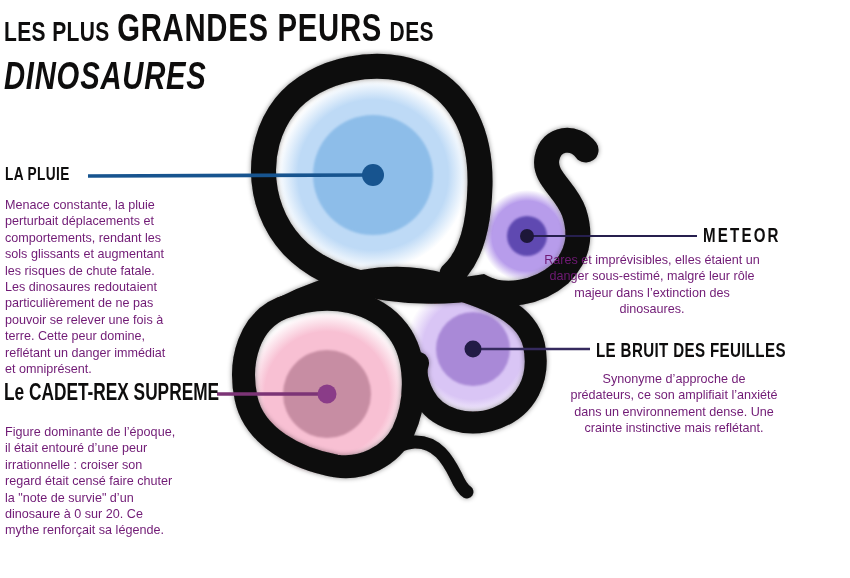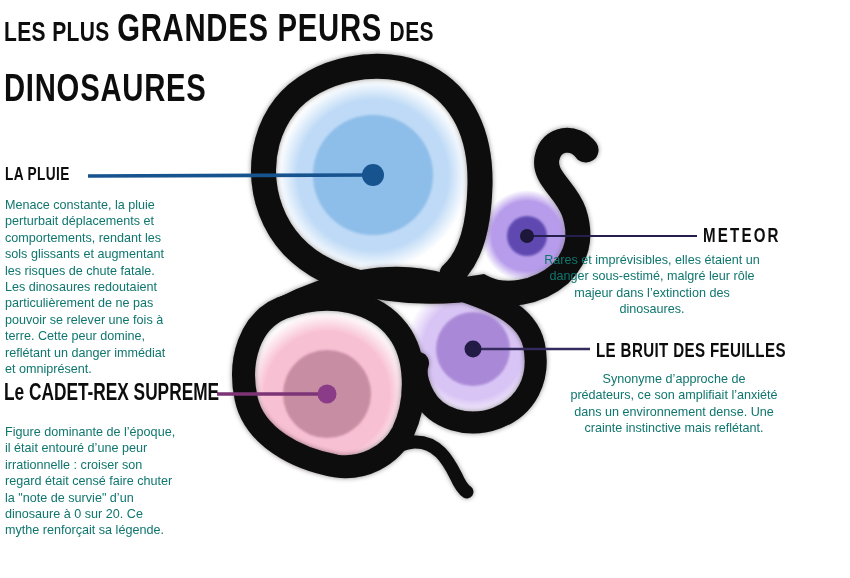--- a/index.html
+++ b/index.html
@@ -11,21 +11,21 @@
   .disp{font-weight:bold;color:#0e0d0d;white-space:nowrap;
         transform-origin:left top;display:inline-block;line-height:1;}
   .title-row{display:flex;align-items:baseline;gap:10px;transform:scaleX(.75);
              transform-origin:left top;}
   .t-small{font-size:28px;letter-spacing:.5px;}
   .t-large{font-size:39px;letter-spacing:1px;}
   .h-rain  {font-size:19px;transform:scaleX(.72);letter-spacing:.5px;}
   .h-meteor{font-size:21px;transform:scaleX(.72);letter-spacing:3px;}
   .h-leaves{font-size:21px;transform:scaleX(.72);letter-spacing:.5px;}
   .h-rex   {font-size:24px;transform:scaleX(.72);letter-spacing:0;}
-  .body-txt{font-size:12.6px;line-height:16.4px;color:#0f766e;}
+  .body-txt{font-size:12.6px;line-height:16.4px;color:#701a75;}
   .body-left{text-align:left;}
   .body-center{text-align:center;}
 </style>
 </head>
 <body>
 
 <div class="stage">
 
   <svg width="850" height="578" viewBox="0 0 850 578">
     <defs>
@@ -124,21 +124,21 @@
       <circle cx="327" cy="394" r="9.5" fill="#8a3c88"></circle>
     </g>
   </svg>
 
   <div class="abs" style="left:4px;top:8px;">
     <div class="title-row">
       <span class="disp t-small">LES PLUS</span>
       <span class="disp t-large">GRANDES PEURS</span>
       <span class="disp t-small">DES</span>
     </div>
-    <div style="margin-top:21px;">
+    <div style="margin-top:9px;font-style:italic;">
       <span class="disp t-large" style="transform:scaleX(.75);">DINOSAURES</span>
     </div>
   </div>
 
   <div class="abs" style="left:5px;top:164px;">
     <span class="disp h-rain">LA PLUIE</span>
   </div>
   <div class="abs body-txt body-left" style="left:5px;top:197px;width:163px;">Menace constante, la pluie perturbait déplacements et comportements, rendant les sols glissants et augmentant les risques de chute fatale. Les dinosaures redoutaient particulièrement de ne pas pouvoir se relever une fois à terre. Cette peur domine, reflétant un danger immédiat et omniprésent.</div>
 
   <div class="abs" style="left:703px;top:224px;">

